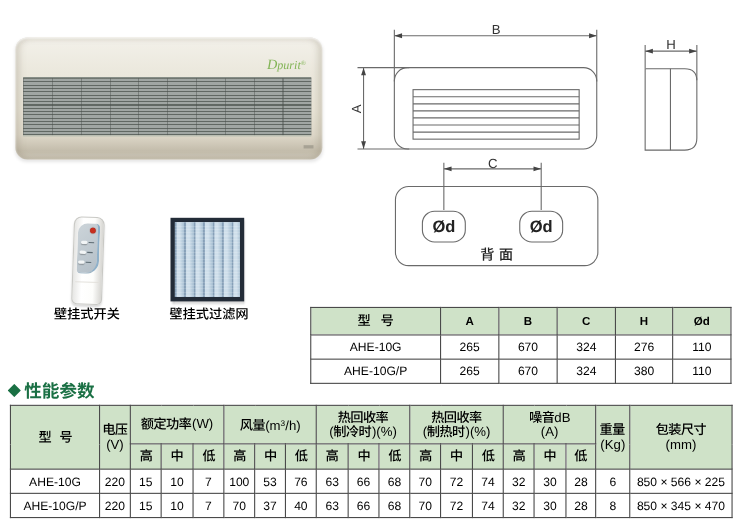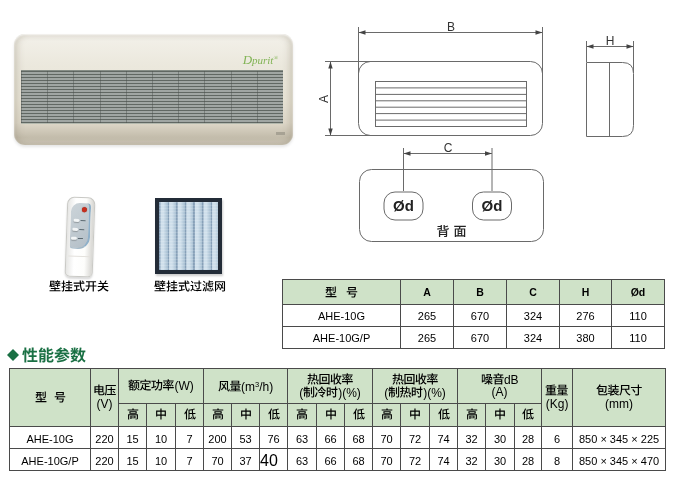--- a/index.html
+++ b/index.html
@@ -321,44 +321,44 @@
         <td style="border:1px solid #4a4a4a;background:#cfe2c8;text-align:center;padding:0;line-height:13px;"><svg style="vertical-align:-1.5px" width="12.0" height="12" viewBox="0 -880 1000 1000" fill="#000">
             <use href="#m1" x="0"></use>
           </svg></td>
       </tr>
  <tr style="height:22px">
         <td style="border:1px solid #4a4a4a;text-align:center;padding:2px 0 0 0;font-size:11px;">AHE-10G</td>
         <td style="border:1px solid #4a4a4a;text-align:center;padding:2px 0 0 0;font-size:11px;">220</td>
         <td style="border:1px solid #4a4a4a;text-align:center;padding:2px 0 0 0;font-size:11px;">15</td>
         <td style="border:1px solid #4a4a4a;text-align:center;padding:2px 0 0 0;font-size:11px;">10</td>
         <td style="border:1px solid #4a4a4a;text-align:center;padding:2px 0 0 0;font-size:11px;">7</td>
-        <td style="border:1px solid #4a4a4a;text-align:center;padding:2px 0 0 0;font-size:11px;">200</td>
+        <td style="border:1px solid #4a4a4a;text-align:center;padding:2px 0 0 0;font-size:11px;">100</td>
         <td style="border:1px solid #4a4a4a;text-align:center;padding:2px 0 0 0;font-size:11px;">53</td>
         <td style="border:1px solid #4a4a4a;text-align:center;padding:2px 0 0 0;font-size:11px;">76</td>
         <td style="border:1px solid #4a4a4a;text-align:center;padding:2px 0 0 0;font-size:11px;">63</td>
         <td style="border:1px solid #4a4a4a;text-align:center;padding:2px 0 0 0;font-size:11px;">66</td>
         <td style="border:1px solid #4a4a4a;text-align:center;padding:2px 0 0 0;font-size:11px;">68</td>
         <td style="border:1px solid #4a4a4a;text-align:center;padding:2px 0 0 0;font-size:11px;">70</td>
         <td style="border:1px solid #4a4a4a;text-align:center;padding:2px 0 0 0;font-size:11px;">72</td>
         <td style="border:1px solid #4a4a4a;text-align:center;padding:2px 0 0 0;font-size:11px;">74</td>
         <td style="border:1px solid #4a4a4a;text-align:center;padding:2px 0 0 0;font-size:11px;">32</td>
         <td style="border:1px solid #4a4a4a;text-align:center;padding:2px 0 0 0;font-size:11px;">30</td>
         <td style="border:1px solid #4a4a4a;text-align:center;padding:2px 0 0 0;font-size:11px;">28</td>
         <td style="border:1px solid #4a4a4a;text-align:center;padding:2px 0 0 0;font-size:11px;">6</td>
-        <td style="border:1px solid #4a4a4a;text-align:center;padding:2px 0 0 0;font-size:11px;">850 × 345 × 225</td>
+        <td style="border:1px solid #4a4a4a;text-align:center;padding:2px 0 0 0;font-size:11px;">850 × 566 × 225</td>
       </tr>
  <tr style="height:22px">
         <td style="border:1px solid #4a4a4a;text-align:center;padding:2px 0 0 0;font-size:11px;">AHE-10G/P</td>
         <td style="border:1px solid #4a4a4a;text-align:center;padding:2px 0 0 0;font-size:11px;">220</td>
         <td style="border:1px solid #4a4a4a;text-align:center;padding:2px 0 0 0;font-size:11px;">15</td>
         <td style="border:1px solid #4a4a4a;text-align:center;padding:2px 0 0 0;font-size:11px;">10</td>
         <td style="border:1px solid #4a4a4a;text-align:center;padding:2px 0 0 0;font-size:11px;">7</td>
         <td style="border:1px solid #4a4a4a;text-align:center;padding:2px 0 0 0;font-size:11px;">70</td>
         <td style="border:1px solid #4a4a4a;text-align:center;padding:2px 0 0 0;font-size:11px;">37</td>
-        <td style="border:1px solid #4a4a4a;text-align:left;padding:2px 0 0 0;font-size:16px;">40</td>
+        <td style="border:1px solid #4a4a4a;text-align:center;padding:2px 0 0 0;font-size:11px;">40</td>
         <td style="border:1px solid #4a4a4a;text-align:center;padding:2px 0 0 0;font-size:11px;">63</td>
         <td style="border:1px solid #4a4a4a;text-align:center;padding:2px 0 0 0;font-size:11px;">66</td>
         <td style="border:1px solid #4a4a4a;text-align:center;padding:2px 0 0 0;font-size:11px;">68</td>
         <td style="border:1px solid #4a4a4a;text-align:center;padding:2px 0 0 0;font-size:11px;">70</td>
         <td style="border:1px solid #4a4a4a;text-align:center;padding:2px 0 0 0;font-size:11px;">72</td>
         <td style="border:1px solid #4a4a4a;text-align:center;padding:2px 0 0 0;font-size:11px;">74</td>
         <td style="border:1px solid #4a4a4a;text-align:center;padding:2px 0 0 0;font-size:11px;">32</td>
         <td style="border:1px solid #4a4a4a;text-align:center;padding:2px 0 0 0;font-size:11px;">30</td>
         <td style="border:1px solid #4a4a4a;text-align:center;padding:2px 0 0 0;font-size:11px;">28</td>
         <td style="border:1px solid #4a4a4a;text-align:center;padding:2px 0 0 0;font-size:11px;">8</td>

